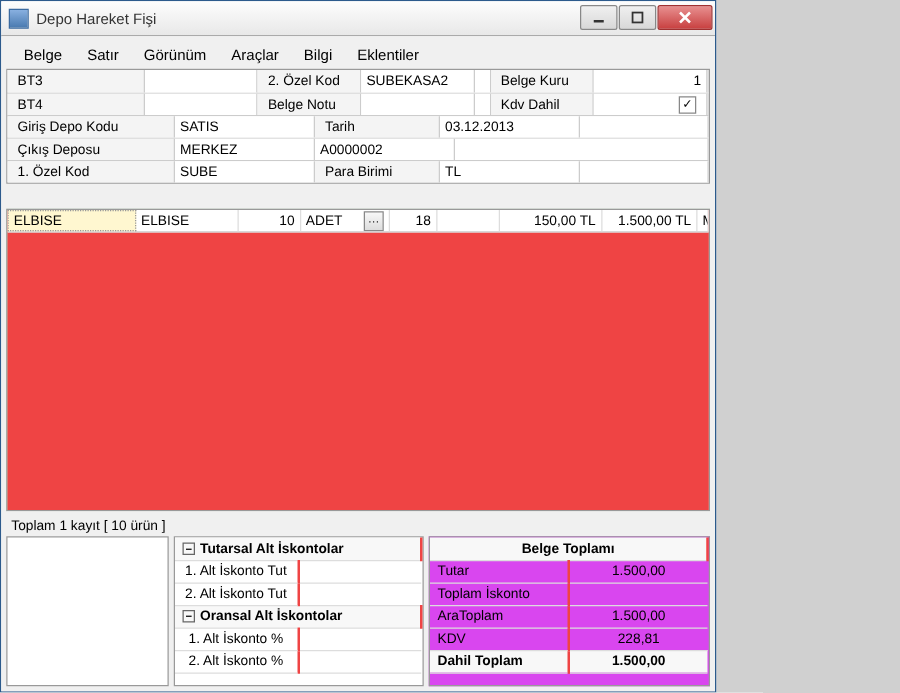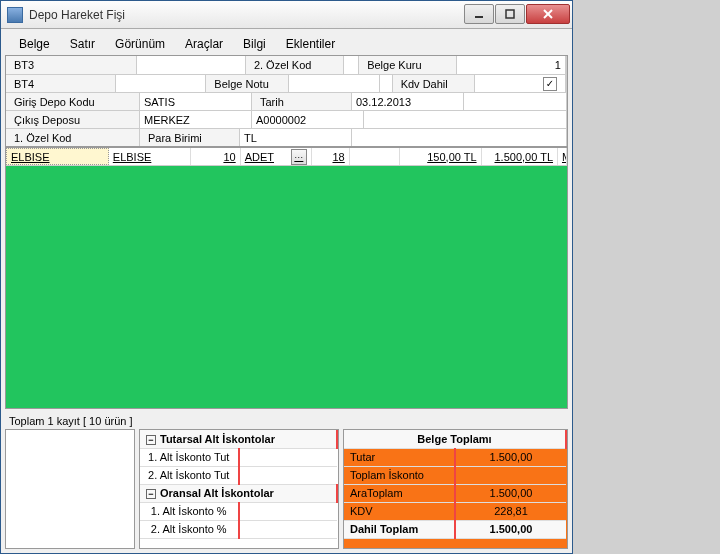--- a/index.html
+++ b/index.html
@@ -13,47 +13,47 @@
   .winbtns { display: flex; height: 22px; margin-right: 2px; }
   .winbtn { width: 30px; height: 20px; margin-left: 1px; display: flex; align-items: center; justify-content: center; border: 1px solid #888; border-radius: 2px; background: linear-gradient(#f0f0f0, #d8d8d8); font-size: 12px; }
   .winbtn.close { width: 44px; background: linear-gradient(#e89090, #c84040); color: #fff; border-color: #a03030; }
   .winbtn.close svg { stroke: #fff; }
   
   .content { flex: 1; background: #f0f0f0; display: flex; flex-direction: column; padding: 4px; }
   
   .menubar { height: 22px; display: flex; align-items: center; padding: 2px 6px; gap: 4px; }
   .menuitem { padding: 2px 8px; cursor: pointer; font-size: 12px; text-align: center; }
   
-  .form-area { border: 1px solid #999; background: #fff; margin-bottom: 0; }
+  .form-area { border: 1px solid #999; background: #fff; margin-bottom: 20px; }
   .form-row { display: flex; height: 18px; }
   .form-row + .form-row { border-top: 1px solid #ccc; }
   .form-label { background: #f4f4f4; padding: 2px 8px; border-right: 1px solid #ccc; display: flex; align-items: center; }
   .form-value { background: #fff; padding: 2px 4px; border-right: 1px solid #ccc; display: flex; align-items: center; }
   .form-value.right { justify-content: flex-end; }
   .form-spacer { border-right: 1px solid #ccc; background:#fff; }
   .checkbox { width: 14px; height: 14px; border: 1px solid #888; background: #fff; display: inline-flex; align-items: center; justify-content: center; font-size: 10px; line-height: 1; margin-right: 4px; }
   
   .grid-area { border: 1px solid #999; background: #c5dfc5; flex: 1; display: flex; flex-direction: column; min-height: 0; }
   .grid-header { display: flex; background: linear-gradient(#fdfdfd,#e4e4e4); border-bottom: 1px solid #aaa; height: 18px; }
   .grid-header-cell { border-right: 1px solid #bbb; padding: 2px 4px; display: flex; align-items: center; overflow: hidden; white-space: nowrap; }
-  .grid-body { flex: 1; background: #22c55e; overflow: hidden; text-decoration: underline; }
+  .grid-body { flex: 1; background: #ef4444; overflow: hidden; }
   .grid-row { display: flex; background: #fff; height: 18px; border-bottom: 1px solid #ccc; }
   .grid-cell { border-right: 1px solid #ddd; padding: 1px 4px; display: flex; align-items: center; overflow: hidden; white-space: nowrap; }
   .grid-cell.right { justify-content: flex-end; }
   .grid-cell.sel { background: #fff7d0; border: 1px dotted #999; }
   .cell-btn { width: 16px; height: 16px; border: 1px solid #888; background: linear-gradient(#f8f8f8,#ddd); display: inline-flex; align-items:center; justify-content:center; font-size:9px; margin-left: auto; }
   
   .middle-split { height: 4px; background: #f0f0f0; }
   
   .bottom-area { display: flex; flex-direction: column; }
   .summary-line { padding: 2px 4px; background: #f0f0f0; }
   .bottom-panels { display: flex; gap: 4px; height: 120px; }
   .left-panel { width: 130px; border: 1px solid #999; background: #fff; }
   .mid-panel { flex: 1; border: 1px solid #999; background: #fff; }
-  .right-panel { width: 225px; border: 1px solid #999; background: #f97316; }
+  .right-panel { width: 225px; border: 1px solid #999; background: #d946ef; }
   
   .tbl { width: 100%; border-collapse: collapse; }
   .tbl td { border-bottom: 1px solid #ddd; padding: 2px 6px; height: 18px; font-size: 11px; }
   .tbl .hdr td { font-weight: bold; background: #f8f8f8; }
   .tbl .right { text-align: center; }
   .tbl .lbl { border-right: 2px solid #ef4444; }
   .expander { display: inline-block; width: 10px; height: 10px; border: 1px solid #666; text-align: center; line-height: 8px; font-size: 9px; margin-right: 4px; }
 </style>
 </head>
 <body>
@@ -92,20 +92,21 @@
       <div class="menuitem">Araçlar</div>
       <div class="menuitem">Bilgi</div>
       <div class="menuitem">Eklentiler</div>
     </div>
 
     <div class="form-area">
       <div class="form-row">
         <div class="form-label" style="width:134px">BT3</div>
         <div class="form-value" style="width:112px"></div>
         <div class="form-label" style="width:100px">2. Özel Kod</div>
+        <div class="form-value" style="width:112px">SUBEKASA2</div>
         <div class="form-spacer" style="width:16px"></div>
         <div class="form-label" style="width:100px">Belge Kuru</div>
         <div class="form-value right" style="width:112px">1</div>
         <div class="form-spacer" style="flex:1"></div>
       </div>
       <div class="form-row">
         <div class="form-label" style="width:134px">BT4</div>
         <div class="form-value" style="width:112px"></div>
         <div class="form-label" style="width:100px">Belge Notu</div>
         <div class="form-value" style="width:112px"></div>
@@ -124,20 +125,21 @@
         <div class="form-spacer" style="flex:1"></div>
       </div>
       <div class="form-row">
         <div class="form-label" style="width:134px">Çıkış Deposu</div>
         <div class="form-value" style="width:112px">MERKEZ</div>
         <div class="form-value" style="width:112px">A0000002</div>
         <div class="form-spacer" style="flex:1"></div>
       </div>
       <div class="form-row">
         <div class="form-label" style="width:134px">1. Özel Kod</div>
+        <div class="form-value" style="width:112px">SUBE</div>
         <div class="form-label" style="width:100px">Para Birimi</div>
         <div class="form-value" style="width:112px">TL</div>
         <div class="form-spacer" style="flex:1"></div>
       </div>
     </div>
 
     <div class="grid-area">
       <div class="grid-body">
         <div class="grid-row">
           <div class="grid-cell sel" style="width:116px">ELBISE</div>

